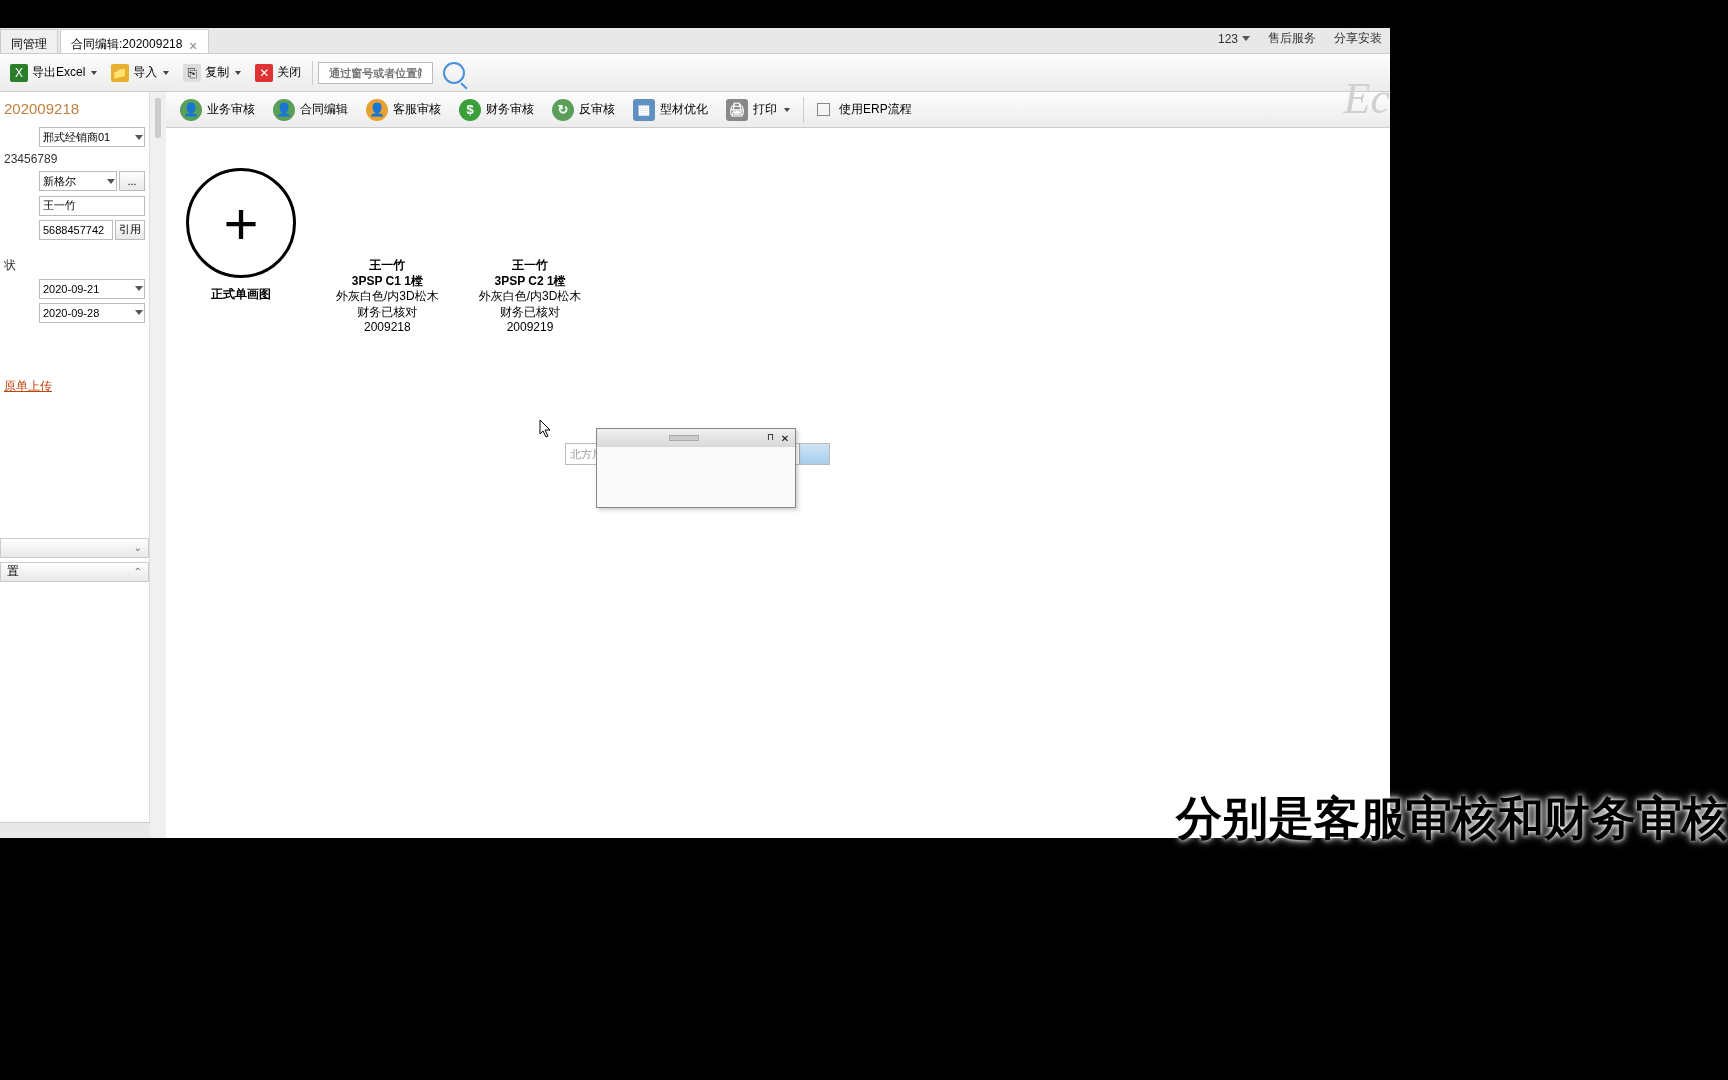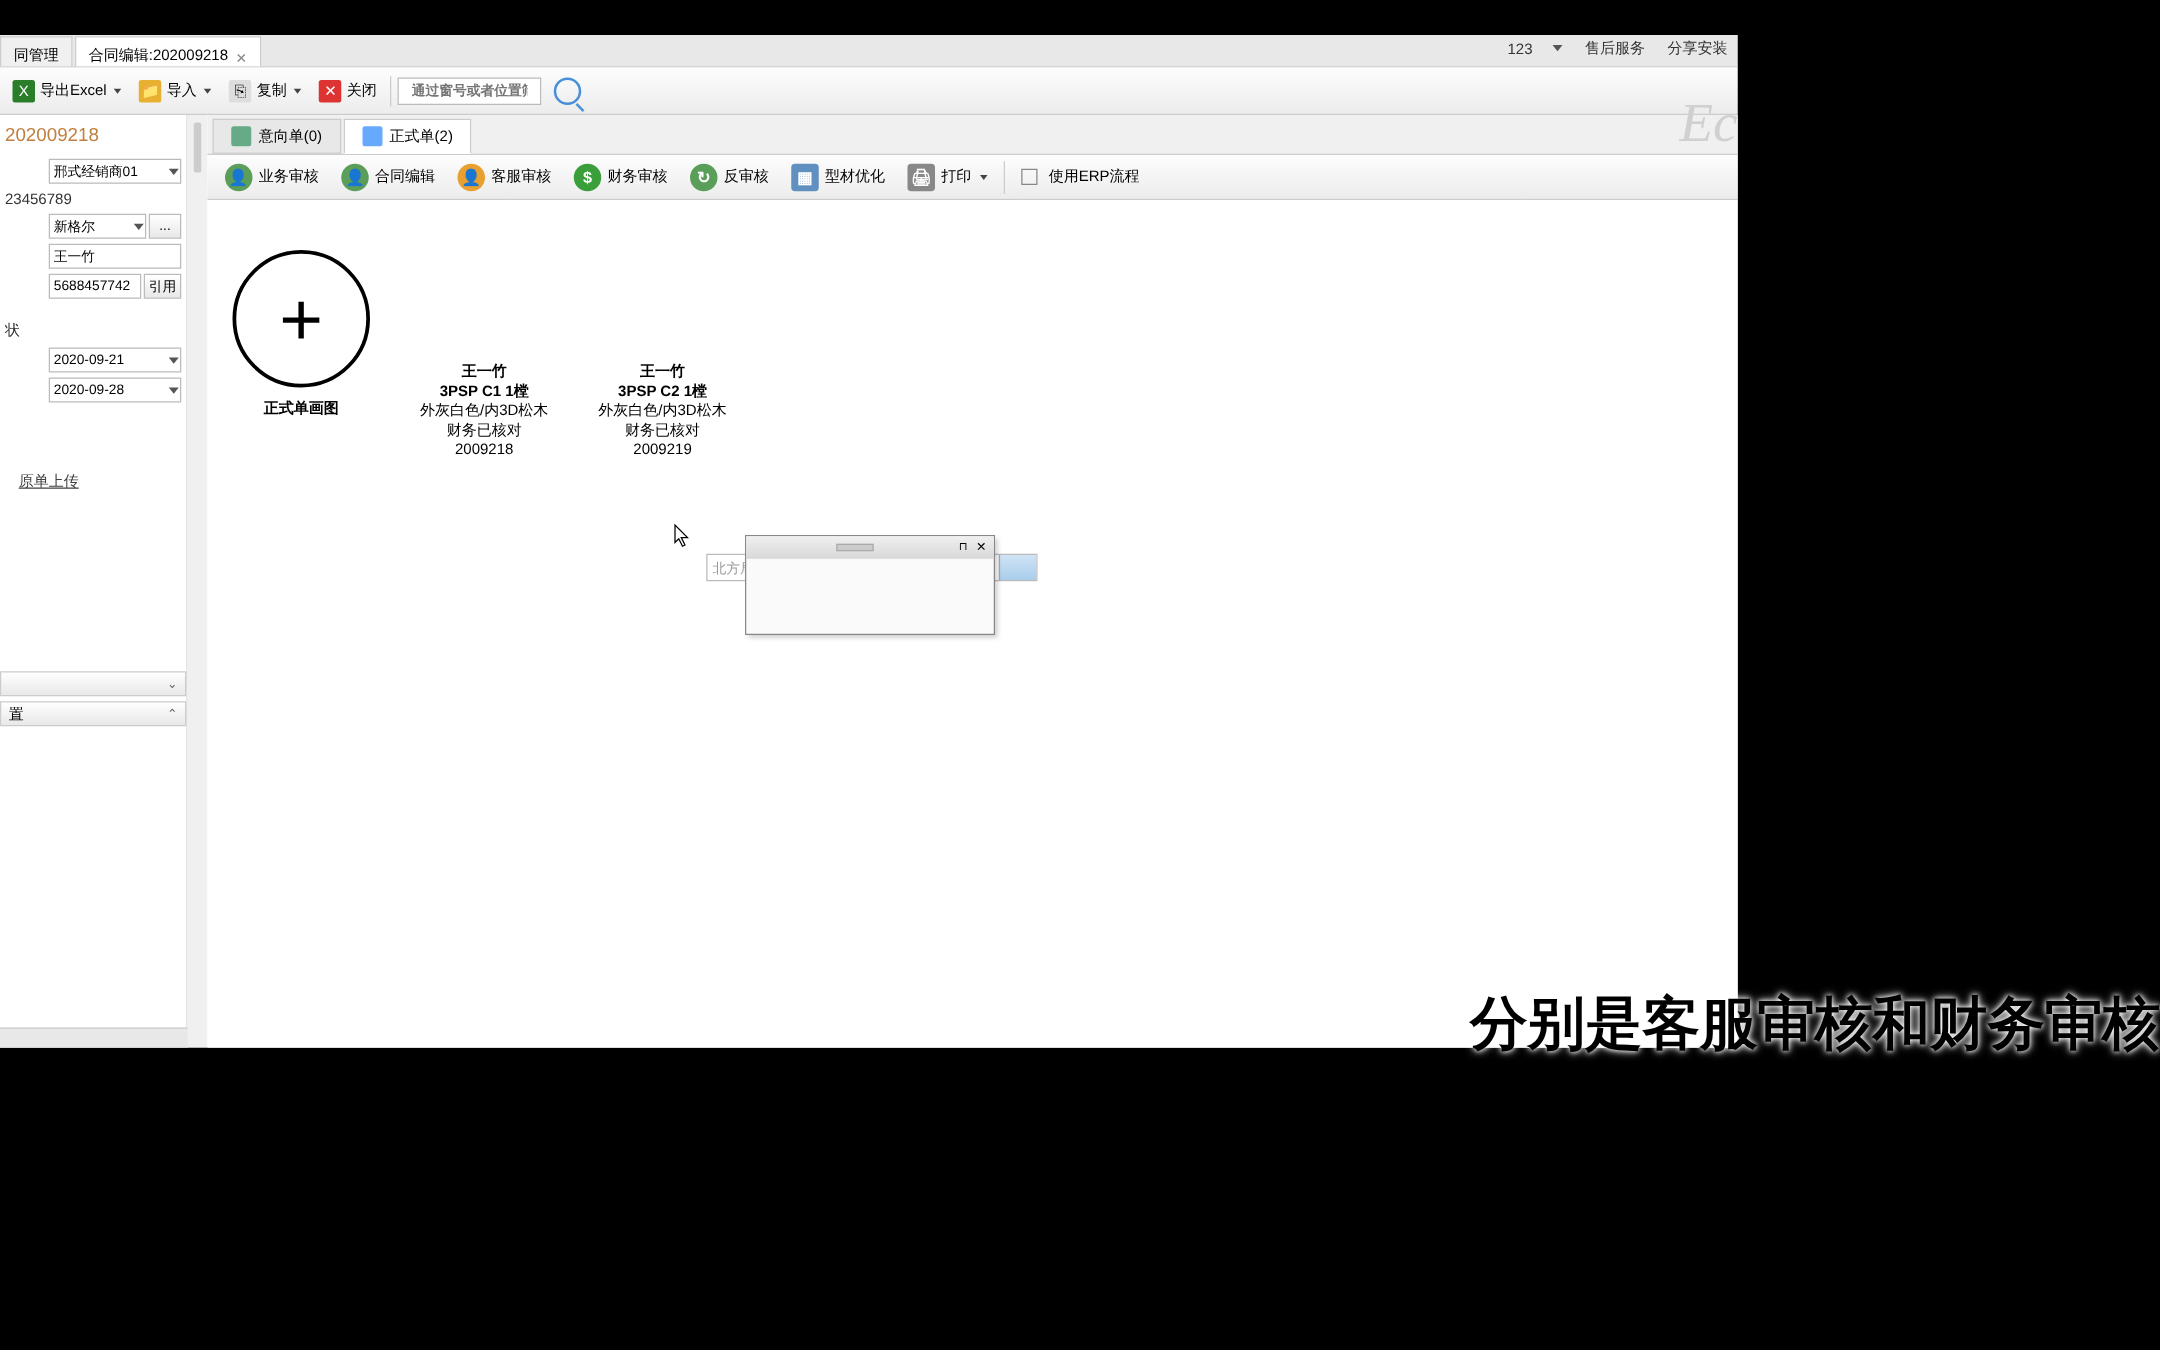--- a/index.html
+++ b/index.html
@@ -2,21 +2,21 @@
 <html><head>
   <meta charset="utf-8">
   <style>
     * { margin: 0; padding: 0; box-sizing: border-box; font-family: "Microsoft YaHei", "SimSun", sans-serif; }
     body { background: #000; width: 1728px; height: 1080px; position: relative; overflow: hidden; }
     .app-window { position: absolute; top: 28px; left: 0; width: 1390px; height: 810px; background: #f5f5f5; }
     
     
     .top-right-bar { position: absolute; top: 2px; right: 8px; display: flex; gap: 18px; align-items: center; font-size: 12px; color: #333; }
     .top-right-item { cursor: pointer; }
-    .top-dropdown { display: flex; align-items: center; gap: 16px; }
+    .top-dropdown { display: flex; align-items: center; gap: 4px; }
     .chev-down { width: 0; height: 0; border-left: 4px solid transparent; border-right: 4px solid transparent; border-top: 5px solid #555; }
     
     
     .tab-strip { height: 26px; background: #e8e8e8; display: flex; align-items: flex-end; border-bottom: 1px solid #ccc; }
     .doc-tab { height: 24px; padding: 0 10px; display: flex; align-items: flex-end; font-size: 12px; border: 1px solid #ccc; border-bottom: none; background: #f0f0f0; margin-right: 2px; }
     .doc-tab.active { background: #fff; }
     .doc-tab-close { margin-left: 6px; color: #888; font-size: 11px; }
     
     
     .toolbar { height: 38px; background: linear-gradient(#fdfdfd,#ececec); border-bottom: 1px solid #ccc; display: flex; align-items: center; padding: 0 4px; gap: 2px; }
@@ -37,21 +37,21 @@
     
     
     .lp-field { margin: 2px 4px; padding-left: 35px; }
     .lp-id { font-size: 15px; color: #c08040; padding: 8px 4px; }
     .lp-input { width: 100%; height: 20px; border: 1px solid #bbb; font-size: 11px; padding: 0 3px; background: #fff; }
     .lp-input-wrap { position: relative; display: flex; align-items: center; }
     .lp-drop { position: absolute; right: 2px; width: 0; height: 0; border-left: 4px solid transparent; border-right: 4px solid transparent; border-top: 5px solid #555; }
     .lp-static { font-size: 12px; color: #333; padding: 3px 4px; }
     .lp-btn-right { width: 26px; height: 20px; border: 1px solid #bbb; background: linear-gradient(#fff,#e8e8e8); font-size: 11px; display: flex; align-items: center; justify-content: center; margin-left: 2px; }
     .lp-row { display: flex; align-items: center; }
-    .lp-link { color: #404040; text-decoration: underline; font-size: 12px; padding: 3px 15px; cursor: pointer; }
+    .lp-link { color: #c2410c; text-decoration: underline; font-size: 12px; padding: 3px 4px; cursor: pointer; }
     .lp-section-hdr { height: 20px; background: linear-gradient(#fff,#e8e8e8); border: 1px solid #ccc; display: flex; align-items: center; justify-content: space-between; padding: 0 6px; font-size: 12px; margin-top: 140px; }
     .lp-chev { font-size: 10px; color: #666; }
     
     
     .ctabs { height: 32px; background: #f0f0f0; border-bottom: 1px solid #ccc; display: flex; align-items: flex-end; padding-left: 4px; }
     .ctab { height: 28px; padding: 0 14px; display: flex; align-items: center; gap: 6px; font-size: 12px; border: 1px solid #ccc; background: #e8e8e8; margin-right: 2px; }
     .ctab.active { background: #fff; border-bottom: 1px solid #fff; }
     .ctab-icon { width: 16px; height: 16px; background: #6a8; border-radius: 2px; }
     .ctab-icon.blue { background: #6af; }
     
@@ -187,30 +187,20 @@
         <span class="lp-chev">⌃</span>
       </div>
     </div>
 
     <div class="splitter">
       <div class="splitter-grip"></div>
     </div>
 
     <div class="right-content">
 
-      <div class="ctabs">
-        <div class="ctab">
-          <span class="ctab-icon"></span>
-          <span>意向单(0)</span>
-        </div>
-        <div class="ctab active">
-          <span class="ctab-icon blue"></span>
-          <span>正式单(2)</span>
-        </div>
-      </div>
 
       <div class="actionbar">
         <div class="act-btn">
           <span class="act-icon" style="background:#5a9e5a">👤</span>
           <span>业务审核</span>
         </div>
         <div class="act-btn">
           <span class="act-icon" style="background:#5a9e5a">👤</span>
           <span>合同编辑</span>
         </div>

